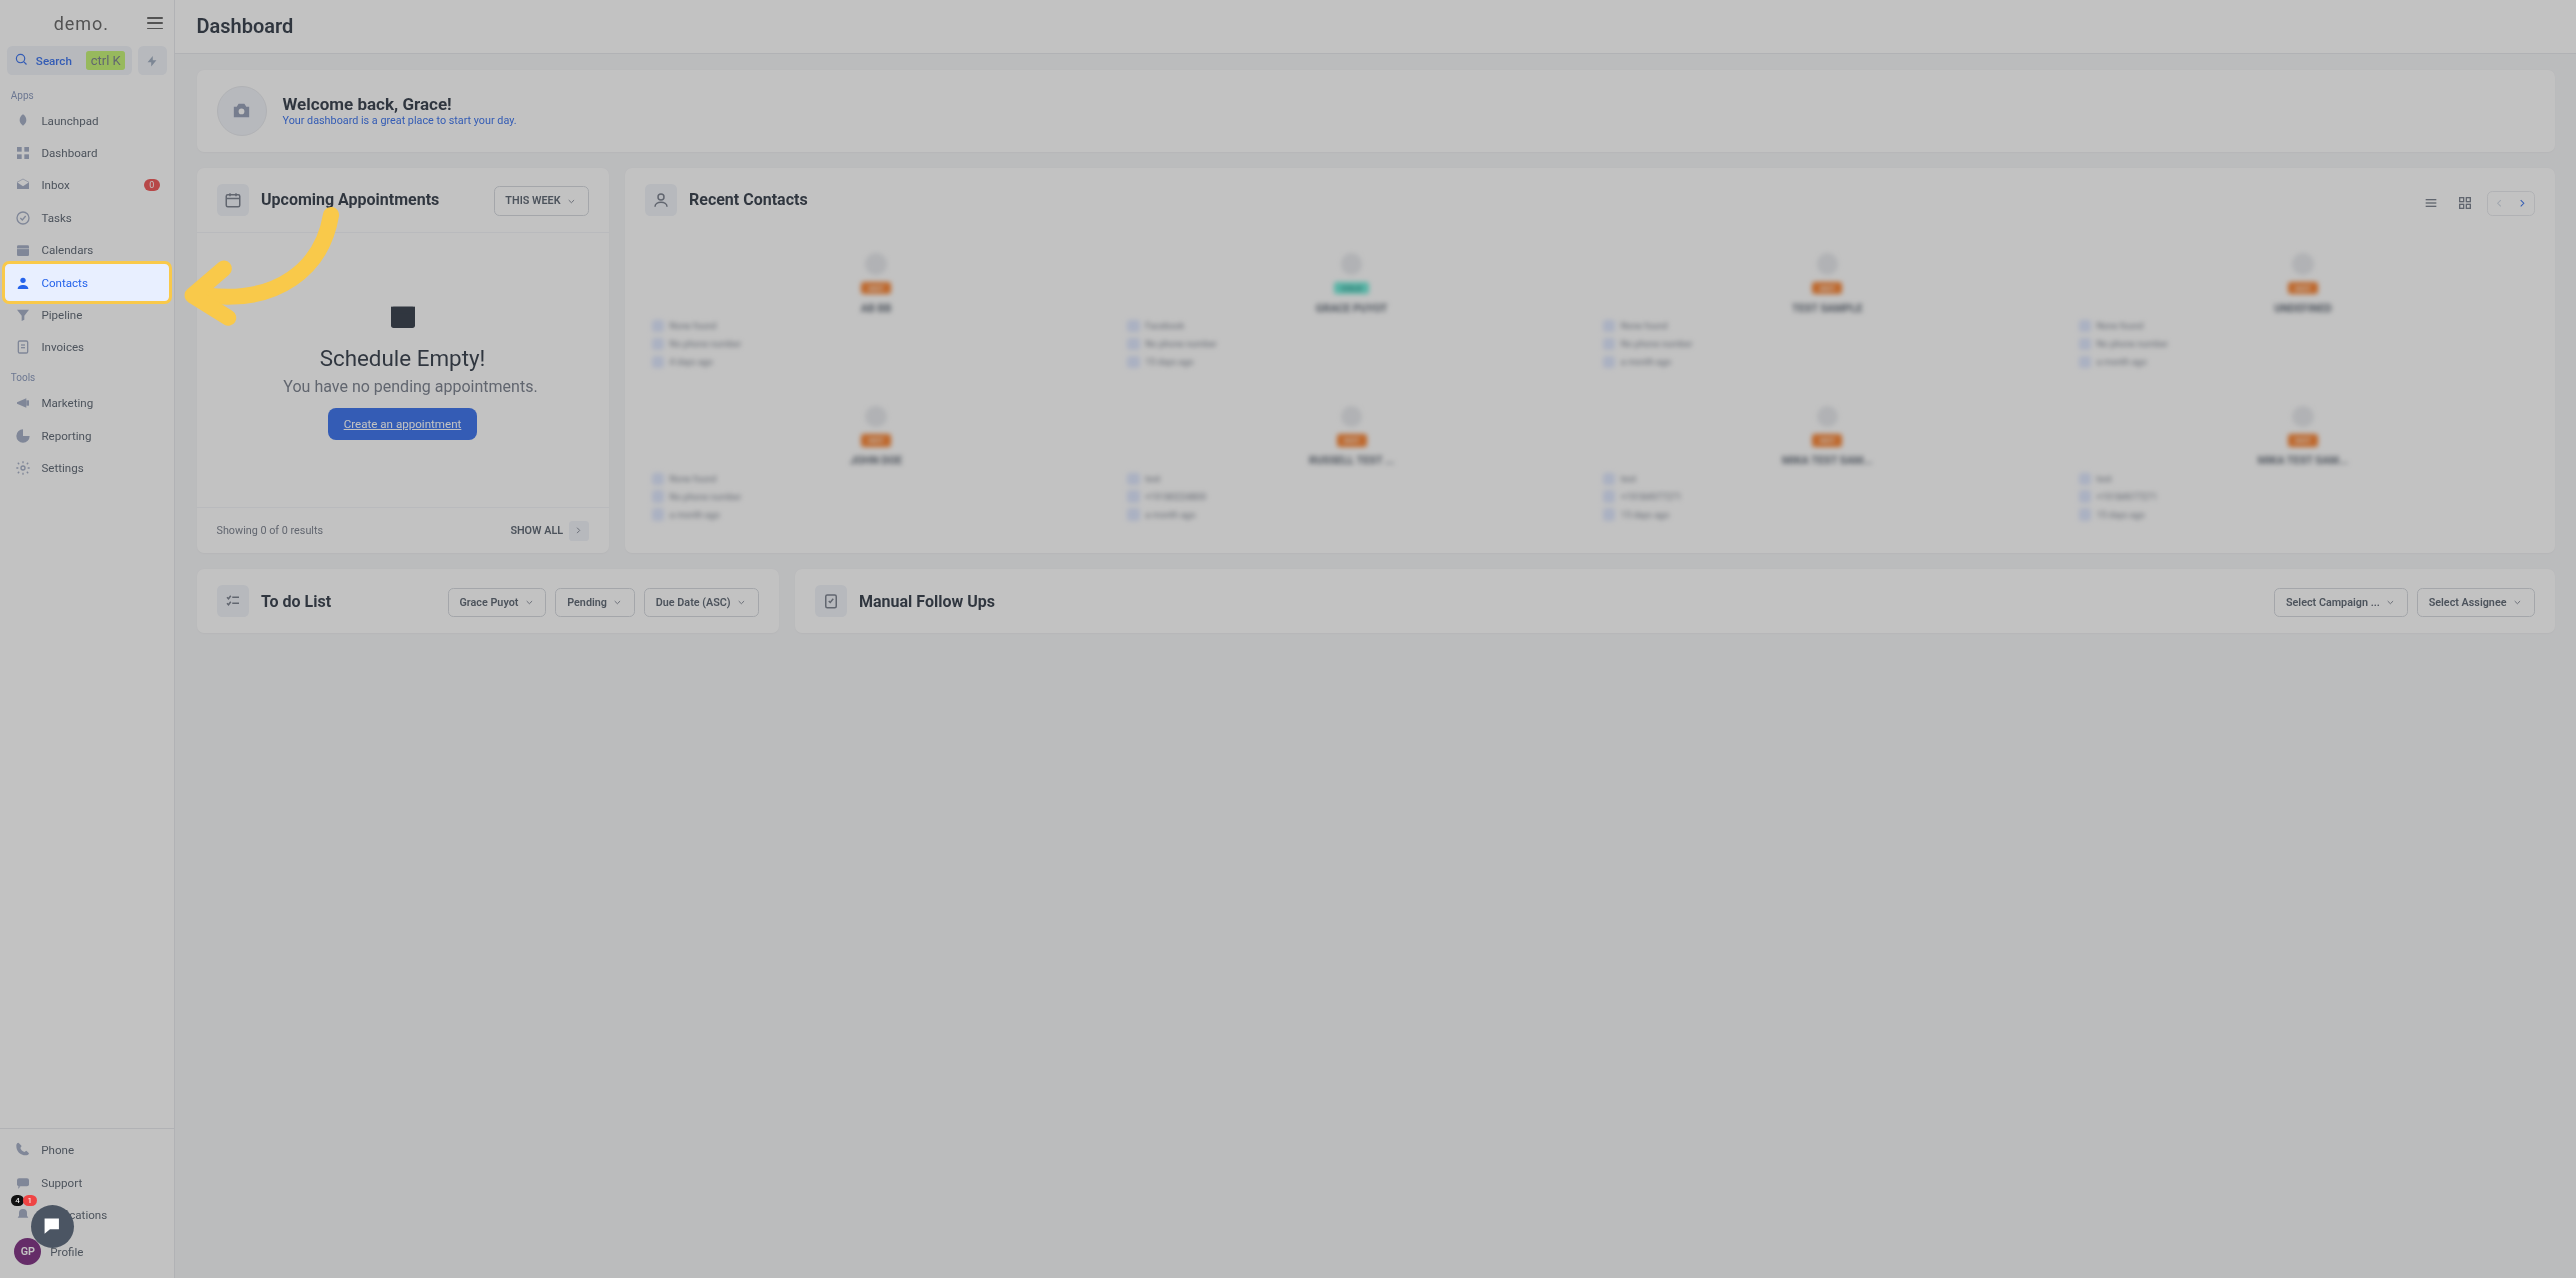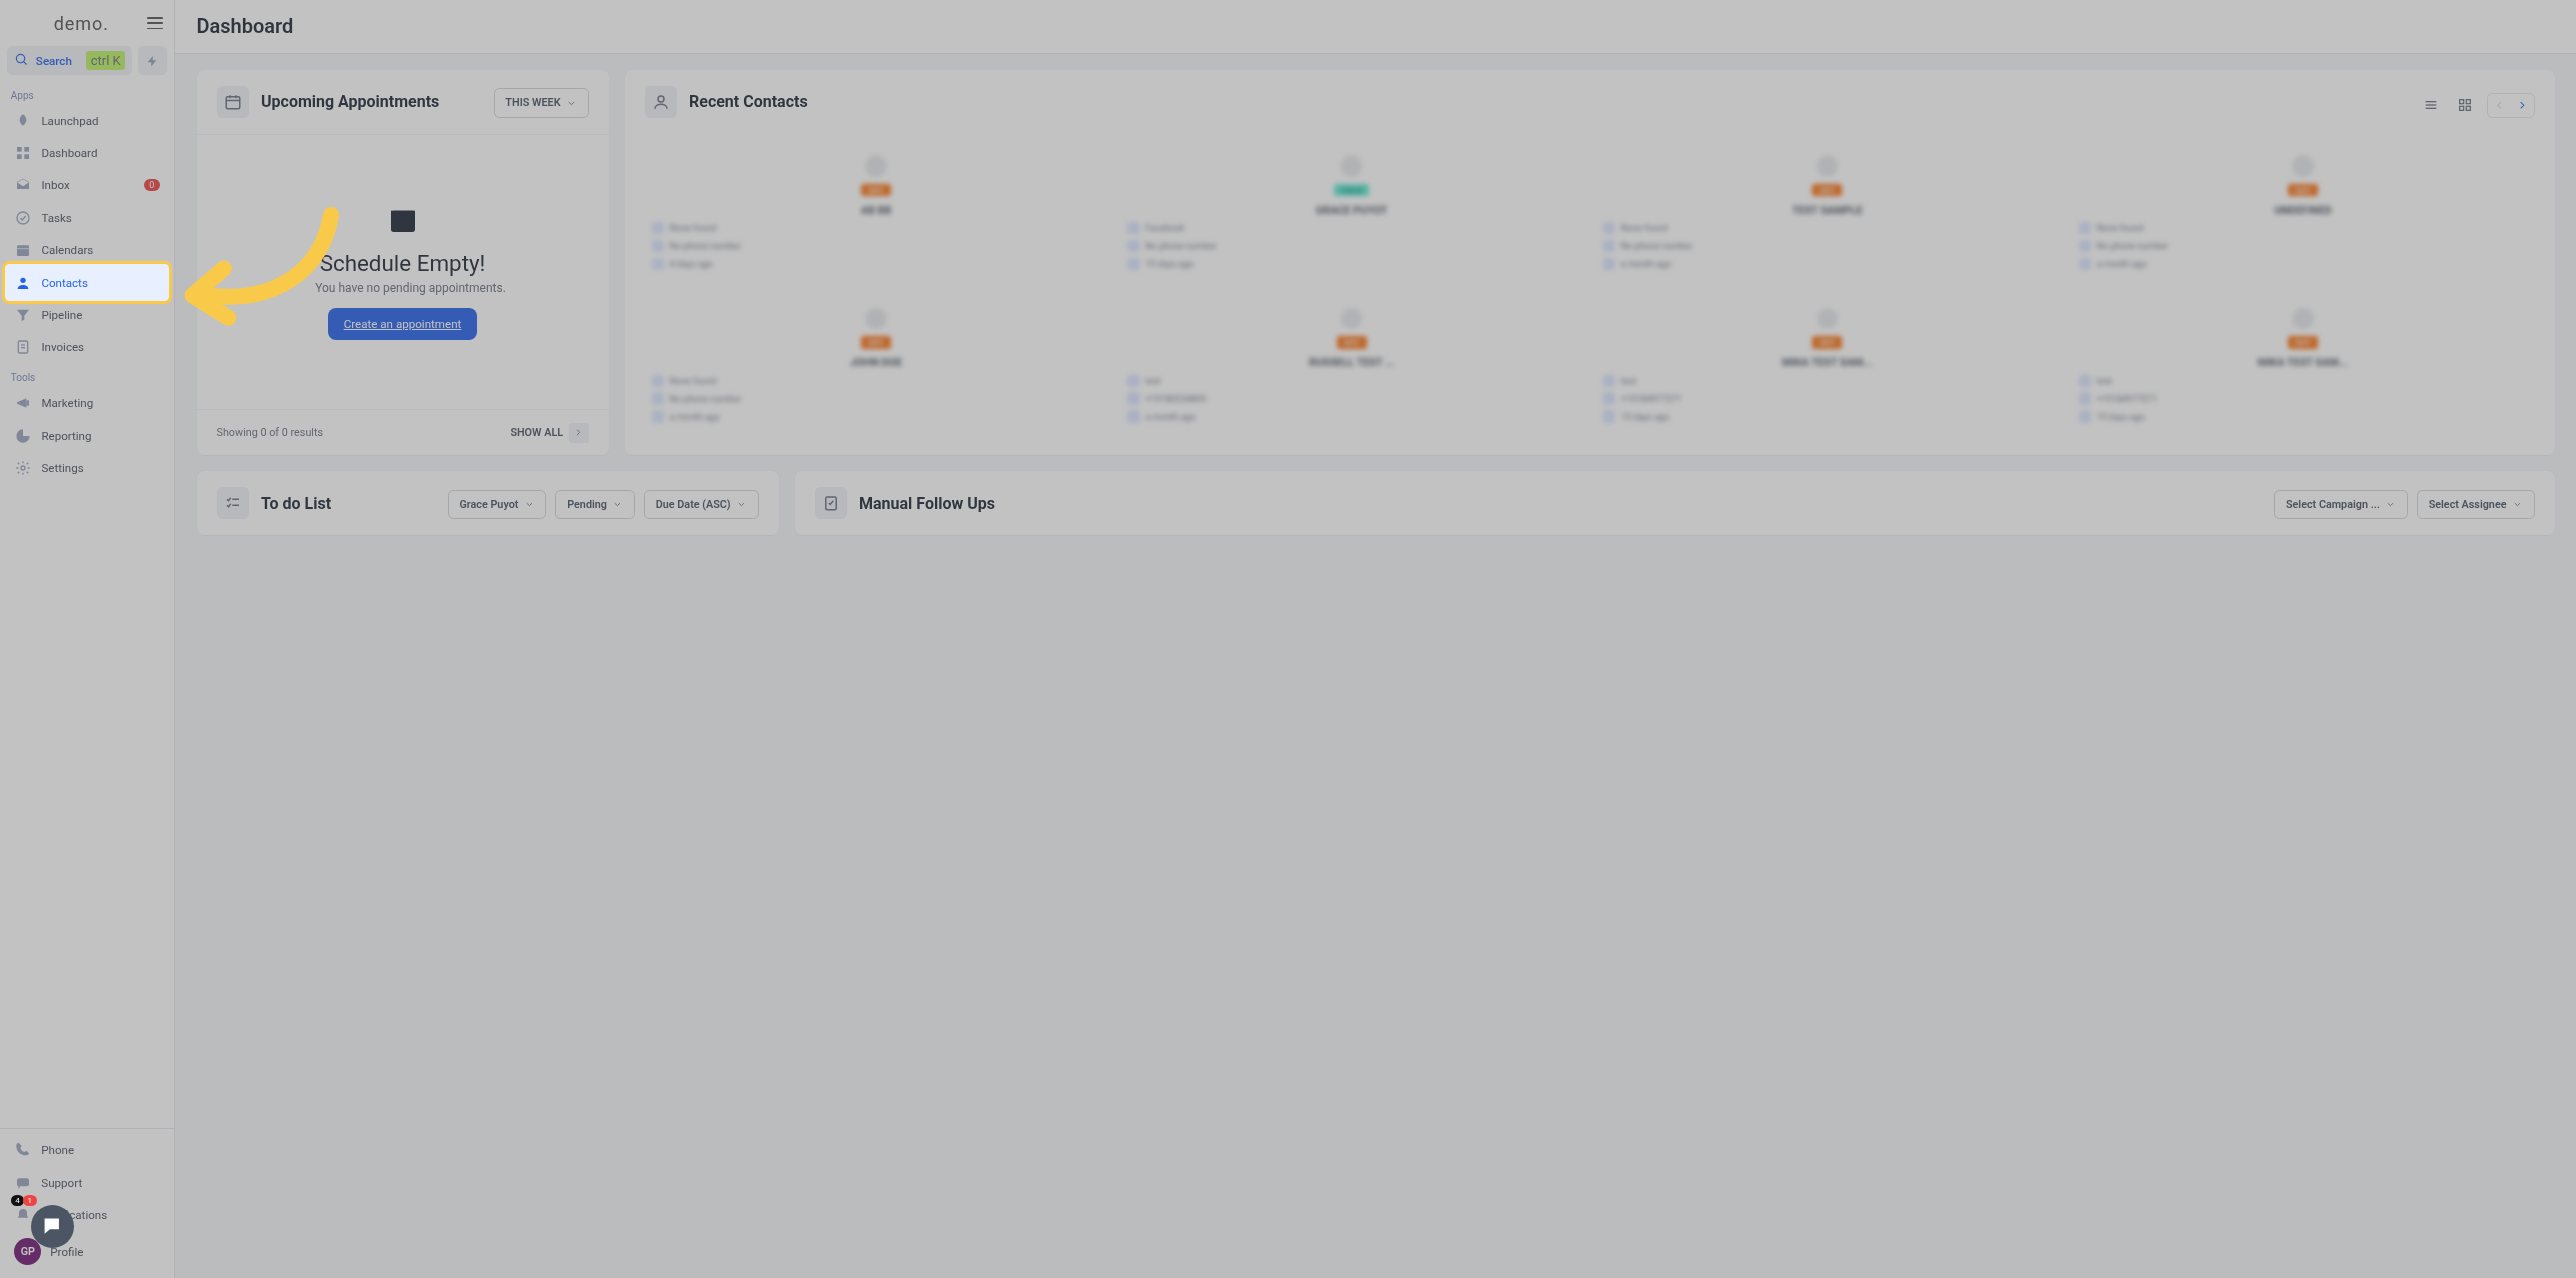--- a/index.html
+++ b/index.html
@@ -66,21 +66,21 @@
 .card-icon { width:32px; height:32px; border-radius:5.4px; background:#eef1f8; display:flex; align-items:center; justify-content:center; }
 .card-icon svg{ width:18px; height:18px; stroke:#6b7280; fill:none; stroke-width:2; }
 .card-title { font-size:16px; font-weight:700; color:#1f2937; }
 .dropdown-btn { display:flex; align-items:center; gap:5.4px; border:0.9px solid #d1d5db; border-radius:5.4px; padding:7.2px 10.8px; font-size:10.8px; color:#4b5563; font-weight:600; cursor:pointer; background:#fff; }
 .dropdown-btn svg{ width:10.8px; height:10.8px; stroke:#6b7280; }
 
 .appt-card { width:412px; }
 .appt-body { flex:1; display:flex; flex-direction:column; align-items:center; justify-content:center; padding:36px 18px; border-top:0.9px solid #f1f3f7; border-bottom:0.9px solid #f1f3f7; }
 .appt-body .big-cal svg{ width:32px; height:32px; fill:#1f2937; }
 .empty-title { font-size:22.4px; font-weight:400; color:#1f2937; margin-top:10.8px; }
-.empty-sub { font-size:12px; color:#6b7280; margin-top:5.4px;margin-left:16px; }
+.empty-sub { font-size:16px; color:#6b7280; margin-top:5.4px;margin-left:16px; }
 .primary-btn { margin-top:12.5px; background:#2563eb; color:#fff; border:none; border-radius:8px; padding:9px 16px; font-size:11.6px; cursor:pointer;text-decoration:underline; }
 .appt-footer { display:flex; justify-content:space-between; padding:12.5px 20px; align-items:center; }
 .footer-text { font-size:10.8px; color:#6b7280; }
 .footer-action { display:flex; align-items:center; gap:5.4px; font-size:10.8px; color:#4b5563; font-weight:600; }
 .chev-sq { width:20px; height:20px; background:#eef1f8; border-radius:3.6px; display:flex; align-items:center; justify-content:center; }
 
 .contacts-card { flex:1; }
 .contacts-body { padding:9px 20px 20px 20px; display:grid; grid-template-columns:repeat(4,1fr); gap:12.5px; }
 .contact-tile { border-radius:5.4px; padding:12.5px 7.2px; display:flex; flex-direction:column; gap:5.4px; filter:blur(2.7px); }
 .contact-tile .top { display:flex; align-items:center; gap:7.2px; flex-direction:column; }
@@ -290,20 +290,32 @@
       </svg>
     </div>
 </div>
 
 <div class="main">
   <div class="page-header">
     <h1 class="page-title">Dashboard</h1>
   </div>
 
   <div class="content">
+    <div class="welcome-card">
+      <div class="welcome-avatar">
+          <svg viewBox="0 0 24 24">
+            <path d="M4 8h3l2-3h6l2 3h3v11H4z"></path>
+            <circle cx="12" cy="13" r="3" fill="#fff"></circle>
+          </svg>
+        </div>
+      <div>
+        <div class="welcome-title">Welcome back, Grace!</div>
+        <div class="welcome-sub">Your dashboard is a great place to start your day.</div>
+      </div>
+    </div>
 
     <div class="row">
 
       <div class="card appt-card">
         <div class="card-header">
           <div class="left">
             <div class="card-icon">
                 <svg viewBox="0 0 24 24">
                   <rect x="3" y="5" width="18" height="16" rx="2"></rect>
                   <line x1="3" y1="10" x2="21" y2="10"></line>

